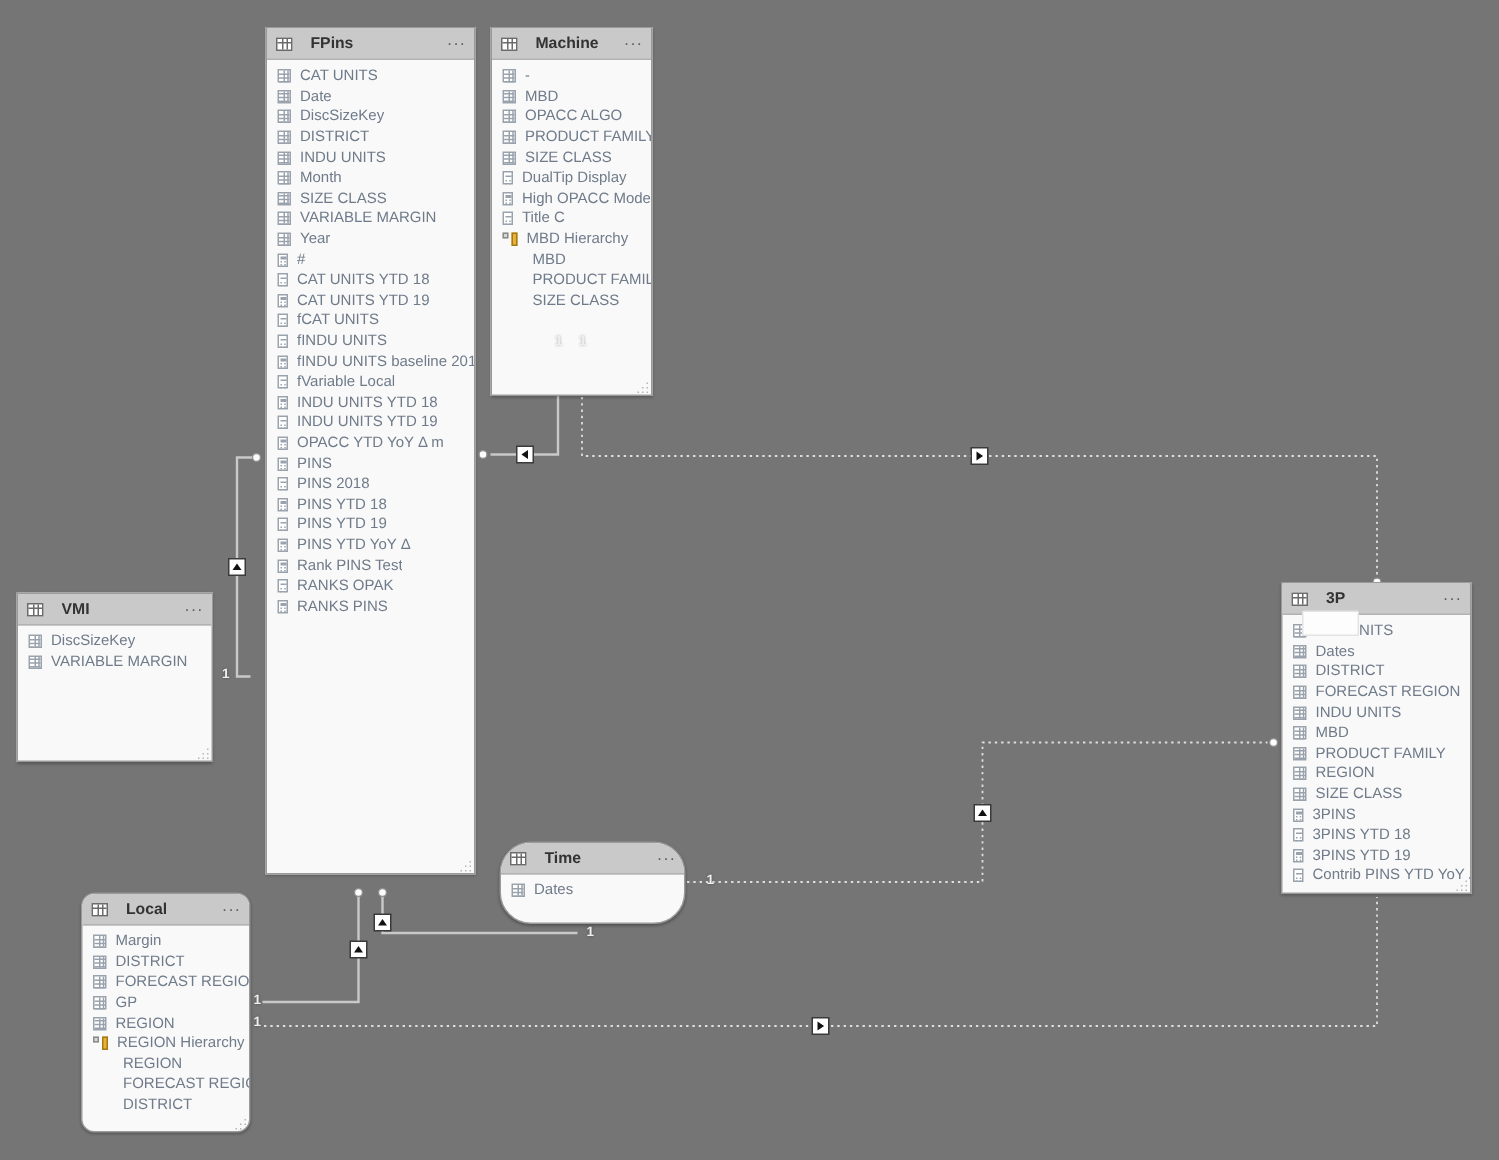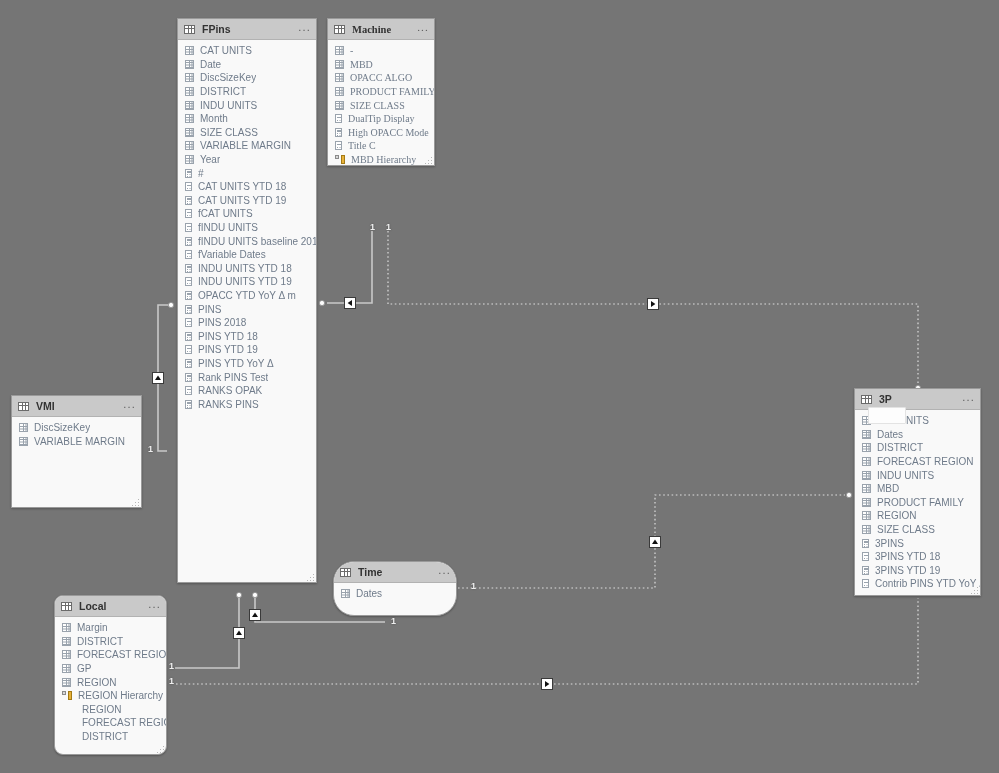--- a/index.html
+++ b/index.html
@@ -57,21 +57,21 @@
     border-bottom: 1px solid #b2b2b2;
     display: flex;
     align-items: center;
     padding: 0 5px 0 6px;
     box-sizing: border-box;
   }
   .tbl-head-title {
     font-size: 10.5px;
     font-weight: bold;
     color: #333333;
-    margin-left: 7px;
+    margin-left: 12px;
     flex: 1;
     white-space: nowrap;
     overflow: hidden;
   }
   .tbl-menu {
     font-size: 11px;
     color: #5c5c5c;
     letter-spacing: 1.2px;
     line-height: 6px;
     padding-bottom: 4px;
@@ -340,21 +340,21 @@
           <div class="fld">
             <span class="ic ic-measure"></span>
             <span class="fld-label">fINDU UNITS</span>
           </div>
           <div class="fld">
             <span class="ic ic-measure"></span>
             <span class="fld-label">fINDU UNITS baseline 2018</span>
           </div>
           <div class="fld">
             <span class="ic ic-measure"></span>
-            <span class="fld-label">fVariable Dates</span>
+            <span class="fld-label">fVariable Local</span>
           </div>
           <div class="fld">
             <span class="ic ic-measure"></span>
             <span class="fld-label">INDU UNITS YTD 18</span>
           </div>
           <div class="fld">
             <span class="ic ic-measure"></span>
             <span class="fld-label">INDU UNITS YTD 19</span>
           </div>
           <div class="fld">
@@ -396,21 +396,21 @@
         </div>
         <div class="grip">
           <i style="left: 6px; top: 0px;"></i>
           <i style="left: 3px; top: 3px;"></i>
           <i style="left: 6px; top: 3px;"></i>
           <i style="left: 0px; top: 6px;"></i>
           <i style="left: 3px; top: 6px;"></i>
           <i style="left: 6px; top: 6px;"></i>
         </div>
       </div>
-      <div class="tbl" style="left: 327px; top: 18px; width: 108px; height: 148px; font-family: Liberation Serif, serif;">
+      <div class="tbl" style="left: 327px; top: 18px; width: 108px; height: 246px;">
         <div class="tbl-head">
           <span class="ic-table-head"></span>
           <span class="tbl-head-title">Machine</span>
           <span class="tbl-menu">...</span>
         </div>
         <div class="tbl-body">
           <div class="fld">
             <span class="ic ic-column"></span>
             <span class="fld-label">-</span>
           </div>

